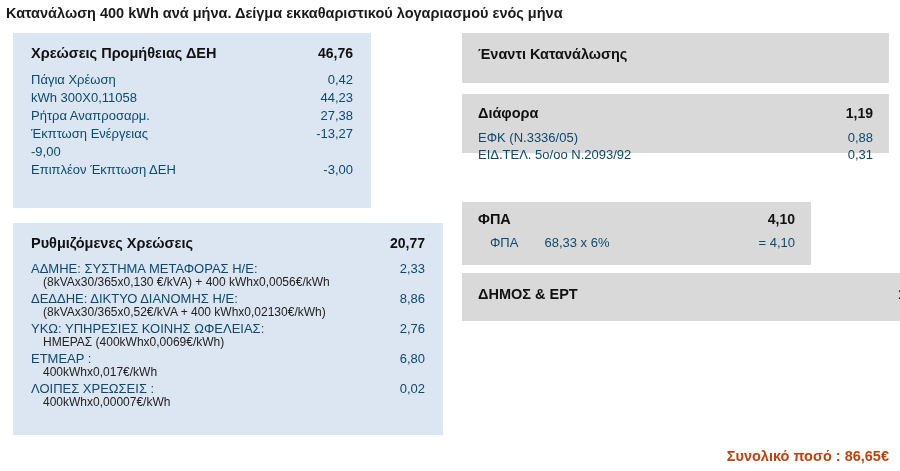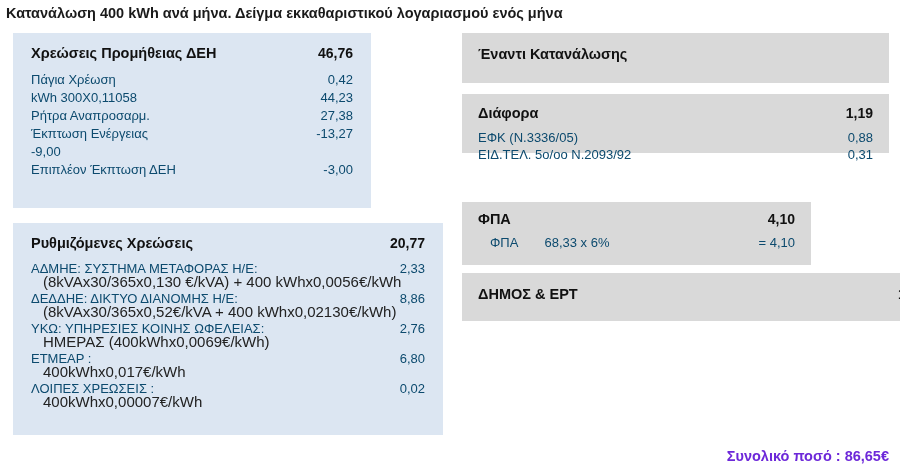--- a/index.html
+++ b/index.html
@@ -68,21 +68,21 @@
     color: #0c4a6e;
   }
   .row .lbl {
     padding-left: 0;
   }
   .row .val {
     text-align: right;
     white-space: nowrap;
   }
   .sub {
-    font-size: 15px;
+    font-size: 12px;
     line-height: 12px;
     color: #222;
     margin: -1px 0 2px 0;
   }
 
   
   #supply-panel {
     left: 13px;
     top: 33px;
     width: 358px;
@@ -139,21 +139,21 @@
     display: flex;
     gap: 26px;
   }
 
   .total {
     position: absolute;
     right: 11px;
     bottom: 7px;
     font-size: 14.5px;
     font-weight: bold;
-    color: #6d28d9;
+    color: #c2410c;
     white-space: nowrap;
   }
 </style>
 </head>
 <body>
 
 <div class="page">
 
   <div class="title">Κατανάλωση 400 kWh ανά μήνα. Δείγμα εκκαθαριστικού λογαριασμού ενός μήνα</div>
 

